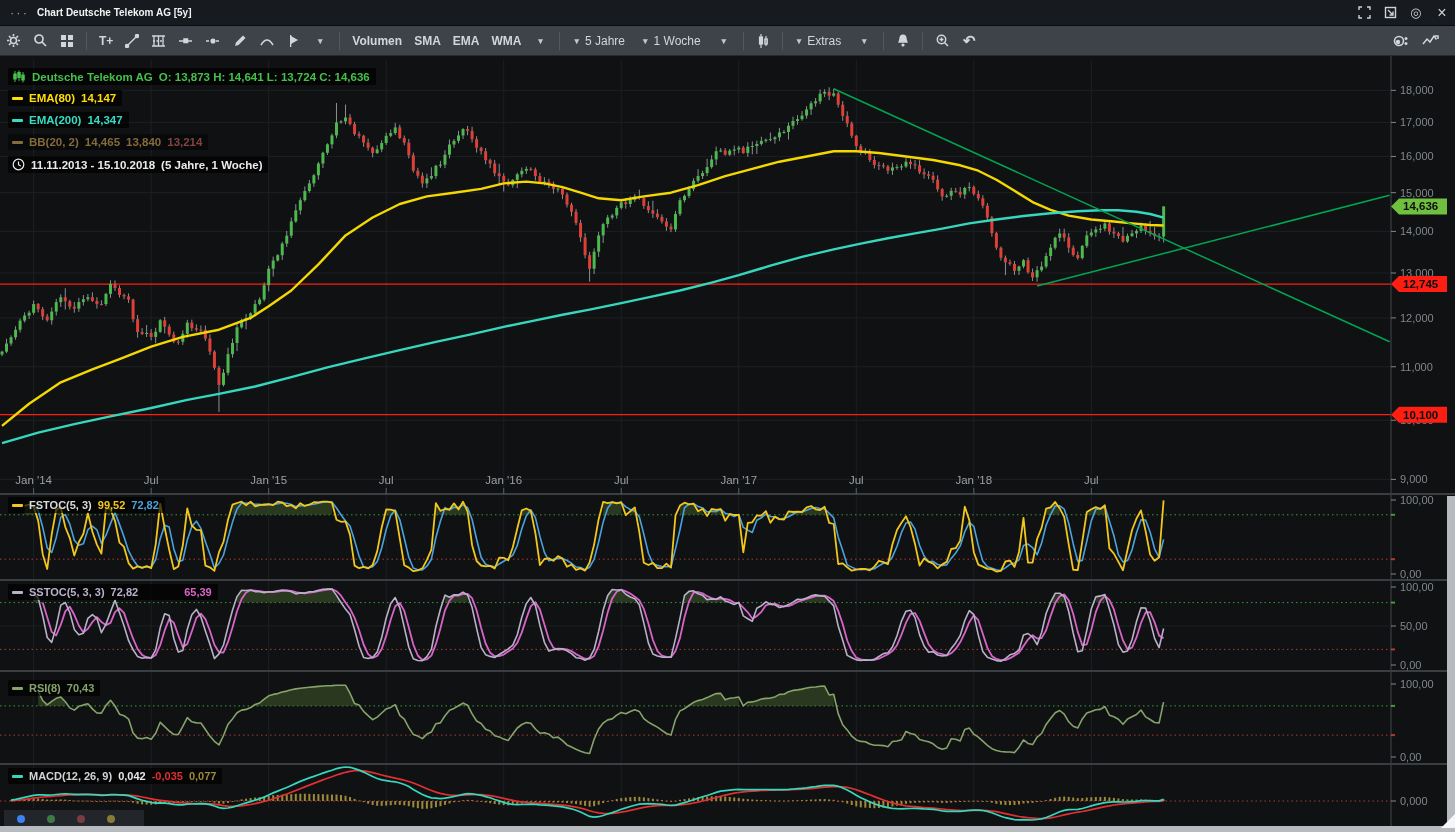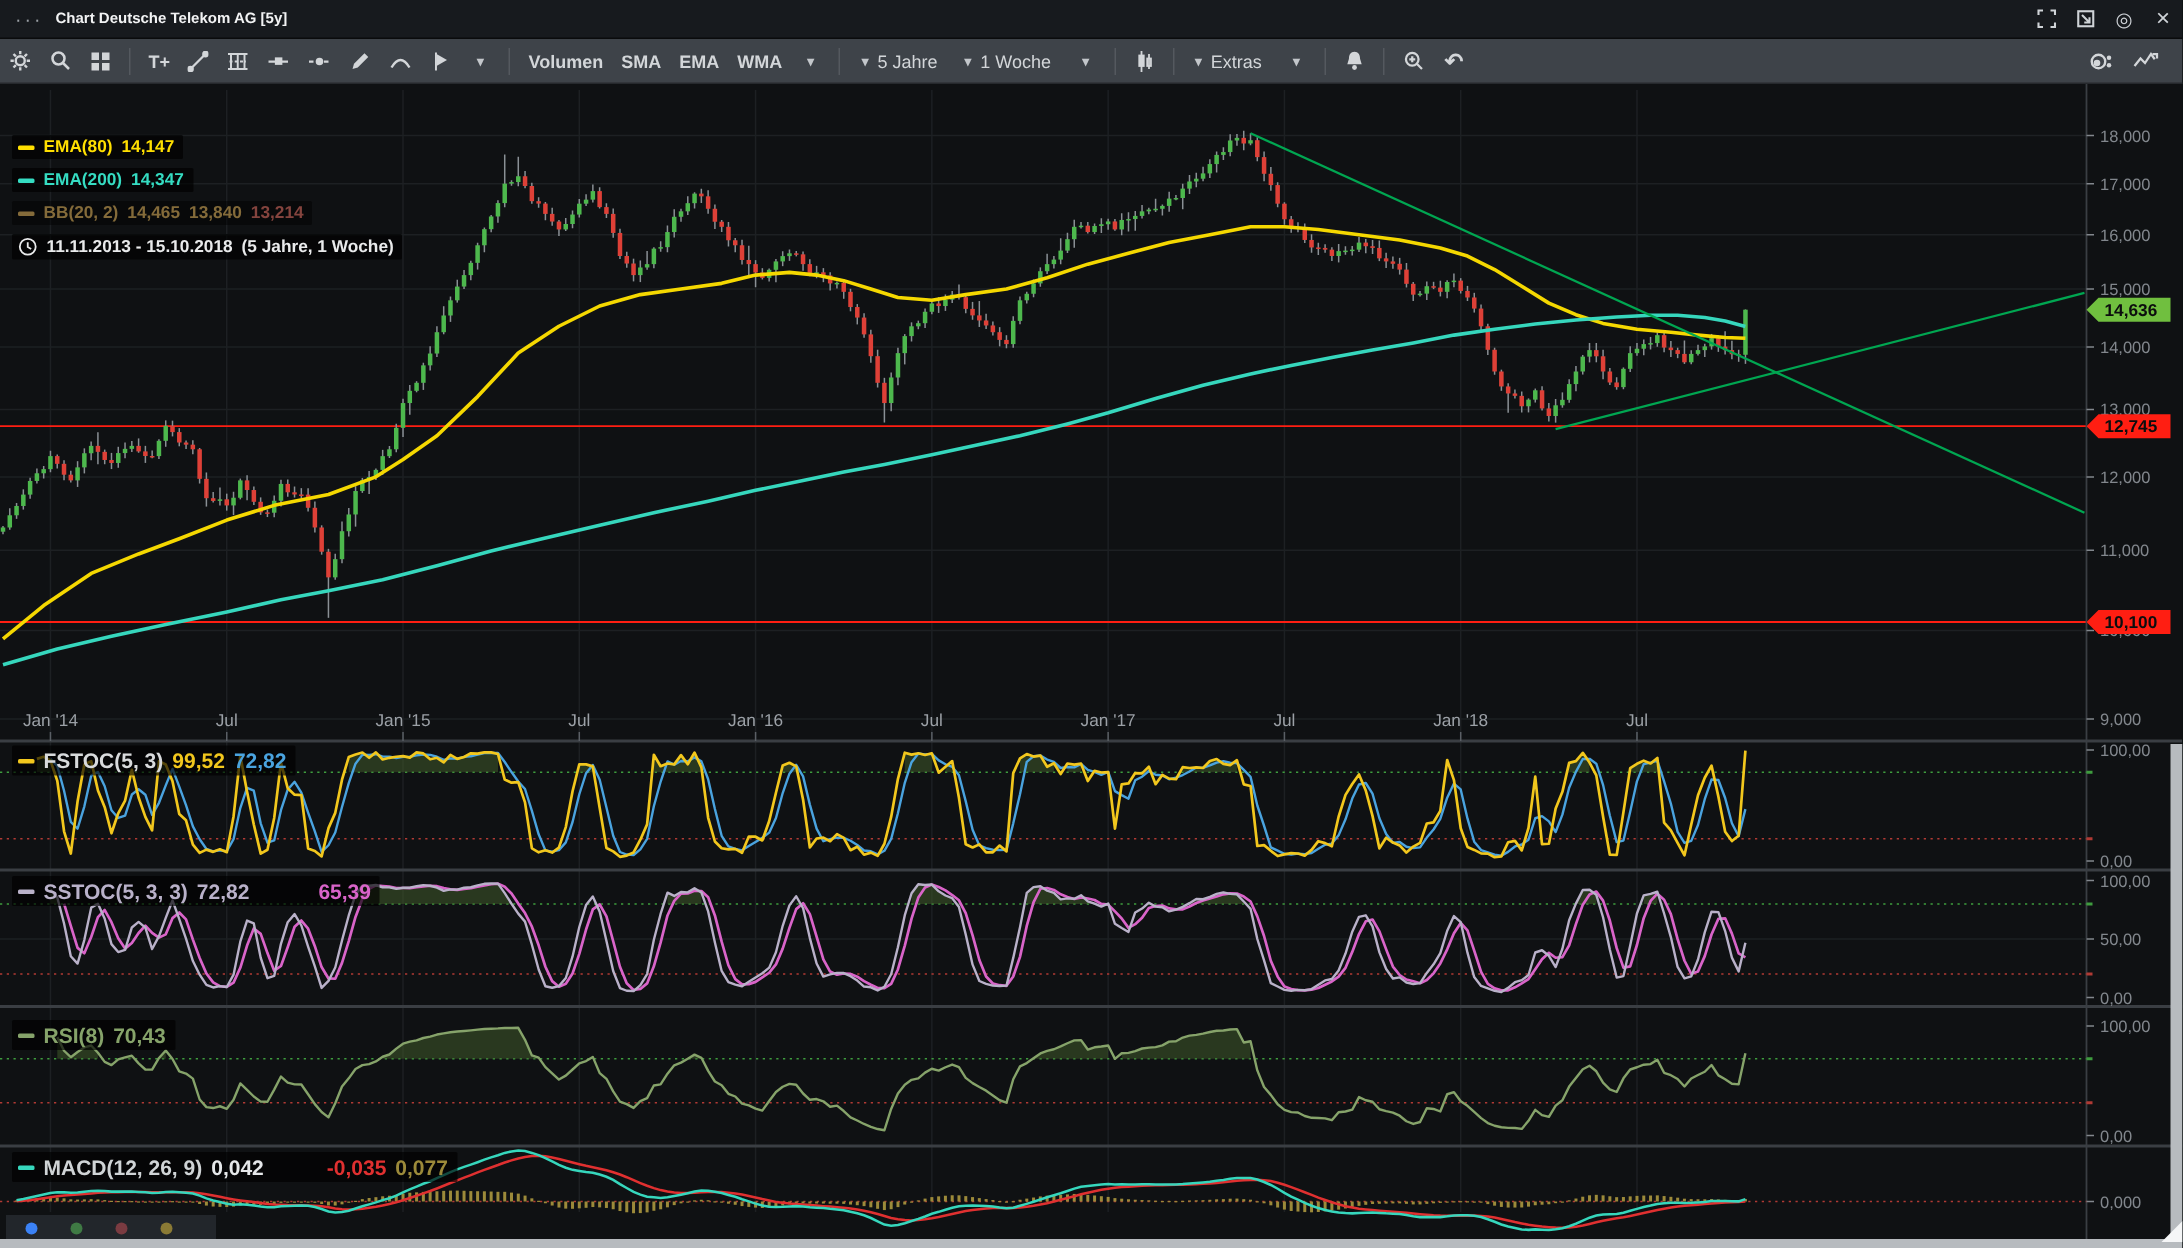--- a/index.html
+++ b/index.html
@@ -36,21 +36,21 @@
     font-size:11.5px;font-weight:bold;white-space:nowrap;pointer-events:none}
   .chip{background:rgba(0,0,0,.66);padding:2px 6px 2px 4px;display:flex;align-items:center;gap:6px;border-radius:1px}
   .dash{display:inline-block;width:11px;height:3px;border-radius:1px}
   .lg-sym{color:#45c14b}
   .lg-e50{color:#ffdf00}
   .lg-e200{color:#35dcc2}
   .lg-bb{color:#846b3a}
   .lg-bb3{color:#84443e}
   .lg-date{color:#e9eaeb}
   .panel-legend{position:absolute;left:8px;display:flex;align-items:center;gap:6px;
-    font-size:14px;font-weight:bold;white-space:nowrap;pointer-events:none}
+    font-size:11px;font-weight:bold;white-space:nowrap;pointer-events:none}
 
   
   .pager{position:absolute;left:4px;top:754px;width:140px;height:17px;background:#22262b;
     display:flex;align-items:center;gap:22px;padding-left:13px}
   .pdot{width:8px;height:8px;border-radius:50%;cursor:pointer}
 
   
   .vscroll{position:absolute;right:0;top:440px;width:8px;height:330px;background:#b7bbbf;cursor:pointer}
   .hframe{position:absolute;left:0;top:770px;width:1455px;height:6px;background:#b7bbbf;cursor:pointer}
   .grip{position:absolute;right:0;top:758px;width:0;height:0;
@@ -1173,20 +1173,36 @@
           <rect x="1153.6" y="744.2536370039342" width="2" height="0.8" fill="#9c8a3a"></rect>
           <rect x="1158.12" y="744.5300182140046" width="2" height="0.8" fill="#9c8a3a"></rect>
           <rect x="1162.6399999999999" y="743.3877637885801" width="2" height="1.6122362114199404" fill="#9c8a3a"></rect>
           <path d="M11.0 744.8L15.6 744.5L20.1 744.0L24.6 743.5L29.1 742.9L33.6 742.2L38.2 741.5L42.7 741.0L47.2 740.6L51.7 740.3L56.2 740.0L60.8 739.6L65.3 739.2L69.8 739.0L74.3 738.9L78.8 738.8L83.4 738.7L87.9 738.6L92.4 738.6L96.9 738.7L101.4 738.8L106.0 738.9L110.5 738.8L115.0 738.8L119.5 738.8L124.0 738.9L128.6 739.0L133.1 739.5L137.6 740.1L142.1 741.0L146.6 741.9L151.2 742.8L155.7 743.6L160.2 744.3L164.7 744.9L169.2 745.4L173.8 746.0L178.3 746.6L182.8 747.0L187.3 747.2L191.8 747.4L196.4 747.5L200.9 747.5L205.4 747.6L209.9 747.8L214.4 748.2L219.0 748.9L223.5 749.6L228.0 750.1L232.5 750.3L237.0 750.2L241.6 749.8L246.1 749.2L250.6 748.5L255.1 747.6L259.6 746.6L264.2 745.5L268.7 744.2L273.2 742.7L277.7 741.2L282.2 739.6L286.8 738.0L291.3 736.3L295.8 734.5L300.3 732.7L304.8 730.9L309.4 729.1L313.9 727.4L318.4 725.6L322.9 723.9L327.4 722.3L332.0 720.7L336.5 719.0L341.0 717.6L345.5 716.3L350.0 715.3L354.6 714.7L359.1 714.6L363.6 714.9L368.1 715.6L372.6 716.6L377.2 717.8L381.7 719.0L386.2 720.1L390.7 721.2L395.2 722.1L399.8 723.1L404.3 724.2L408.8 725.5L413.3 727.0L417.8 728.8L422.4 730.8L426.9 732.7L431.4 734.5L435.9 736.1L440.4 737.4L445.0 738.3L449.5 739.0L454.0 739.3L458.5 739.3L463.0 739.1L467.6 738.8L472.1 738.6L476.6 738.6L481.1 738.7L485.6 739.1L490.2 739.6L494.7 740.4L499.2 741.3L503.7 742.3L508.2 743.4L512.8 744.4L517.3 745.3L521.8 745.9L526.3 746.4L530.8 746.7L535.4 747.0L539.9 747.4L544.4 747.7L548.9 748.1L553.4 748.4L558.0 748.8L562.5 749.2L567.0 749.7L571.5 750.3L576.0 751.1L580.6 752.1L585.1 753.3L589.6 754.7L594.1 756.0L598.6 756.9L603.2 757.4L607.7 757.6L612.2 757.4L616.7 756.9L621.2 756.2L625.8 755.3L630.3 754.3L634.8 753.3L639.3 752.3L643.8 751.4L648.4 750.6L652.9 750.1L657.4 749.7L661.9 749.4L666.4 749.3L671.0 749.4L675.5 749.3L680.0 749.0L684.5 748.5L689.0 747.9L693.6 747.0L698.1 746.1L702.6 745.0L707.1 743.9L711.6 742.7L716.2 741.5L720.7 740.2L725.2 739.1L729.7 738.1L734.2 737.2L738.8 736.5L743.3 735.9L747.8 735.4L752.3 735.1L756.8 734.8L761.4 734.5L765.9 734.3L770.4 734.2L774.9 734.1L779.4 734.0L784.0 733.9L788.5 733.8L793.0 733.7L797.5 733.5L802.0 733.2L806.6 733.0L811.1 732.6L815.6 732.2L820.1 731.7L824.6 731.2L829.2 730.9L833.7 730.6L838.2 730.5L842.7 730.8L847.2 731.4L851.8 732.5L856.3 733.8L860.8 735.4L865.3 737.1L869.8 738.8L874.4 740.6L878.9 742.4L883.4 744.0L887.9 745.5L892.4 746.9L897.0 748.1L901.5 749.0L906.0 749.8L910.5 750.3L915.0 750.7L919.6 751.1L924.1 751.5L928.6 751.8L933.1 752.1L937.6 752.5L942.2 753.0L946.7 753.5L951.2 753.9L955.7 754.2L960.2 754.4L964.8 754.5L969.3 754.5L973.8 754.4L978.3 754.4L982.8 754.4L987.4 754.6L991.9 755.0L996.4 755.7L1000.9 756.6L1005.4 757.6L1010.0 758.7L1014.5 759.6L1019.0 760.5L1023.5 761.1L1028.0 761.7L1032.6 762.1L1037.1 762.4L1041.6 762.5L1046.1 762.3L1050.6 761.8L1055.2 761.0L1059.7 760.0L1064.2 758.9L1068.7 757.8L1073.2 757.0L1077.8 756.2L1082.3 755.5L1086.8 754.6L1091.3 753.7L1095.8 752.7L1100.4 751.7L1104.9 750.7L1109.4 749.8L1113.9 749.0L1118.4 748.4L1123.0 747.9L1127.5 747.5L1132.0 747.1L1136.5 746.7L1141.0 746.3L1145.6 746.0L1150.1 745.7L1154.6 745.5L1159.1 745.4L1163.6 745.0" fill="none" stroke="#e03030" stroke-width="1.7"></path>
           <path d="M11.0 744.1L15.6 743.3L20.1 742.3L24.6 741.3L29.1 740.4L33.6 739.4L38.2 738.9L42.7 738.9L47.2 739.2L51.7 739.0L56.2 738.5L60.8 738.0L65.3 737.8L69.8 738.0L74.3 738.4L78.8 738.4L83.4 738.4L87.9 738.3L92.4 738.6L96.9 738.9L101.4 739.3L106.0 739.2L110.5 738.7L115.0 738.5L119.5 738.8L124.0 739.2L128.6 739.7L133.1 741.1L137.6 742.9L142.1 744.3L146.6 745.4L151.2 746.5L155.7 747.1L160.2 746.9L164.7 747.1L169.2 747.6L173.8 748.3L178.3 748.8L182.8 748.8L187.3 748.2L191.8 748.0L196.4 747.8L200.9 747.7L205.4 747.9L209.9 748.7L214.4 750.0L219.0 751.6L223.5 752.3L228.0 752.0L232.5 751.1L237.0 749.7L241.6 748.2L246.1 746.9L250.6 745.6L255.1 744.1L259.6 742.8L264.2 741.1L268.7 738.9L273.2 736.9L277.7 735.1L282.2 733.2L286.8 731.5L291.3 729.4L295.8 727.4L300.3 725.4L304.8 723.6L309.4 721.9L313.9 720.4L318.4 718.8L322.9 717.1L327.4 715.6L332.0 714.2L336.5 712.6L341.0 711.6L345.5 711.0L350.0 711.3L354.6 712.6L359.1 714.1L363.6 716.1L368.1 718.3L372.6 720.6L377.2 722.5L381.7 723.9L386.2 724.7L390.7 725.4L395.2 725.8L399.8 727.0L404.3 728.5L408.8 730.6L413.3 733.4L417.8 736.0L422.4 738.6L426.9 740.4L431.4 741.8L435.9 742.2L440.4 742.6L445.0 742.2L449.5 741.4L454.0 740.5L458.5 739.5L463.0 738.4L467.6 737.7L472.1 737.8L476.6 738.5L481.1 739.3L485.6 740.6L490.2 741.8L494.7 743.5L499.2 744.9L503.7 746.4L508.2 747.7L512.8 748.5L517.3 748.6L521.8 748.5L526.3 748.3L530.8 748.1L535.4 748.3L539.9 748.8L544.4 749.1L548.9 749.4L553.4 749.9L558.0 750.3L562.5 750.8L567.0 751.8L571.5 752.8L576.0 754.2L580.6 756.0L585.1 758.2L589.6 760.4L594.1 761.2L598.6 760.7L603.2 759.5L607.7 758.0L612.2 756.6L616.7 755.0L621.2 753.2L625.8 751.9L630.3 750.5L634.8 749.2L639.3 748.2L643.8 747.8L648.4 747.7L652.9 747.8L657.4 748.0L661.9 748.4L666.4 749.0L671.0 749.5L675.5 749.1L680.0 747.9L684.5 746.6L689.0 745.2L693.6 743.7L698.1 742.2L702.6 740.8L707.1 739.5L711.6 738.0L716.2 736.4L720.7 735.2L725.2 734.7L729.7 734.1L734.2 733.7L738.8 733.4L743.3 733.6L747.8 733.5L752.3 733.6L756.8 733.6L761.4 733.5L765.9 733.5L770.4 733.7L774.9 733.7L779.4 733.6L784.0 733.6L788.5 733.4L793.0 733.0L797.5 732.7L802.0 732.3L806.6 731.8L811.1 731.1L815.6 730.6L820.1 729.9L824.6 729.3L829.2 729.3L833.7 729.3L838.2 730.3L842.7 732.0L847.2 734.0L851.8 736.5L856.3 739.2L860.8 741.7L865.3 743.8L869.8 745.9L874.4 747.8L878.9 749.4L883.4 750.6L887.9 751.7L892.4 752.3L897.0 752.7L901.5 752.9L906.0 752.6L910.5 752.5L915.0 752.4L919.6 752.6L924.1 752.9L928.6 753.1L933.1 753.4L937.6 754.0L942.2 754.9L946.7 755.4L951.2 755.4L955.7 755.4L960.2 755.4L964.8 754.9L969.3 754.3L973.8 754.2L978.3 754.2L982.8 754.5L987.4 755.4L991.9 756.8L996.4 758.5L1000.9 760.3L1005.4 761.7L1010.0 762.7L1014.5 763.6L1019.0 763.9L1023.5 763.6L1028.0 763.8L1032.6 764.0L1037.1 763.5L1041.6 762.8L1046.1 761.5L1050.6 759.8L1055.2 757.8L1059.7 755.8L1064.2 754.4L1068.7 753.7L1073.2 753.5L1077.8 753.3L1082.3 752.5L1086.8 751.2L1091.3 749.9L1095.8 748.7L1100.4 747.7L1104.9 746.6L1109.4 746.1L1113.9 745.9L1118.4 745.8L1123.0 746.0L1127.5 745.9L1132.0 745.6L1136.5 745.3L1141.0 744.7L1145.6 744.6L1150.1 744.6L1154.6 744.8L1159.1 744.9L1163.6 743.4" fill="none" stroke="#36d7bd" stroke-width="1.7"></path>
           <line x1="1391" y1="745" x2="1396" y2="745" stroke="#82878d" stroke-width="1"></line>
           <text x="1400" y="749" fill="#82878d" text-anchor="start" font-size="11" font-family="&quot;Liberation Sans&quot;,sans-serif" font-weight="normal">0,000</text>
         </g>
       </svg>
 
+    <div class="legend" style="top:12px">
+      <span class="chip">
+        <svg width="14" height="13" viewBox="0 0 14 13">
+          <g stroke="#45c14b" fill="#45c14b" stroke-width="1">
+            <line x1="3" y1="1" x2="3" y2="12"></line>
+              <rect x="1.8" y="4" width="2.4" height="5"></rect>
+            <line x1="7" y1="0.5" x2="7" y2="11"></line>
+              <rect x="5.8" y="2.5" width="2.4" height="5"></rect>
+            <line x1="11" y1="2" x2="11" y2="12.5"></line>
+              <rect x="9.8" y="5" width="2.4" height="5"></rect>
+            </g>
+          </svg>
+        <span class="lg-sym">Deutsche Telekom AG</span>
+        <span class="lg-sym">O: 13,873  H: 14,641  L: 13,724  C: 14,636</span>
+      </span>
+    </div>
     <div class="legend" style="top:34px">
       <span class="chip">
           <span class="dash" style="background:#ffdf00"></span>
         <span class="lg-e50">EMA(80)</span>
         <span class="lg-e50">14,147</span>
         </span>
     </div>
     <div class="legend" style="top:56px">
       <span class="chip">
           <span class="dash" style="background:#35dcc2"></span>
@@ -1235,21 +1251,21 @@
           <span class="dash" id="rsi-dash" style="background: rgb(134, 163, 106);"></span>
         <span id="rsi-label" style="color: rgb(134, 163, 106);">RSI(8)</span>
         <span id="rsi-v0" style="color: rgb(134, 163, 106);">70,43</span>
         </span>
     </div>
     <div class="panel-legend" style="top:712px">
       <span class="chip">
           <span class="dash" id="macd-dash" style="background: rgb(54, 215, 189);"></span>
         <span id="macd-label" style="color: rgb(208, 212, 214);">MACD(12, 26, 9)</span>
         <span id="macd-v0" style="color: rgb(230, 232, 234);">0,042</span>
-        <span id="macd-v1" style="color: rgb(224, 48, 48); margin-left: 36px;">-0,035</span>
+        <span id="macd-v1" style="color: rgb(224, 48, 48);">-0,035</span>
         <span id="macd-v2" style="color: rgb(156, 138, 58);">0,077</span>
         </span>
     </div>
 
     <div class="pager" id="pager">
         <span class="pdot" style="background: rgb(59, 130, 246);"></span>
         <span class="pdot" style="background: rgb(63, 122, 68);"></span>
         <span class="pdot" style="background: rgb(122, 59, 65);"></span>
         <span class="pdot" style="background: rgb(138, 122, 53);"></span>
       </div>

